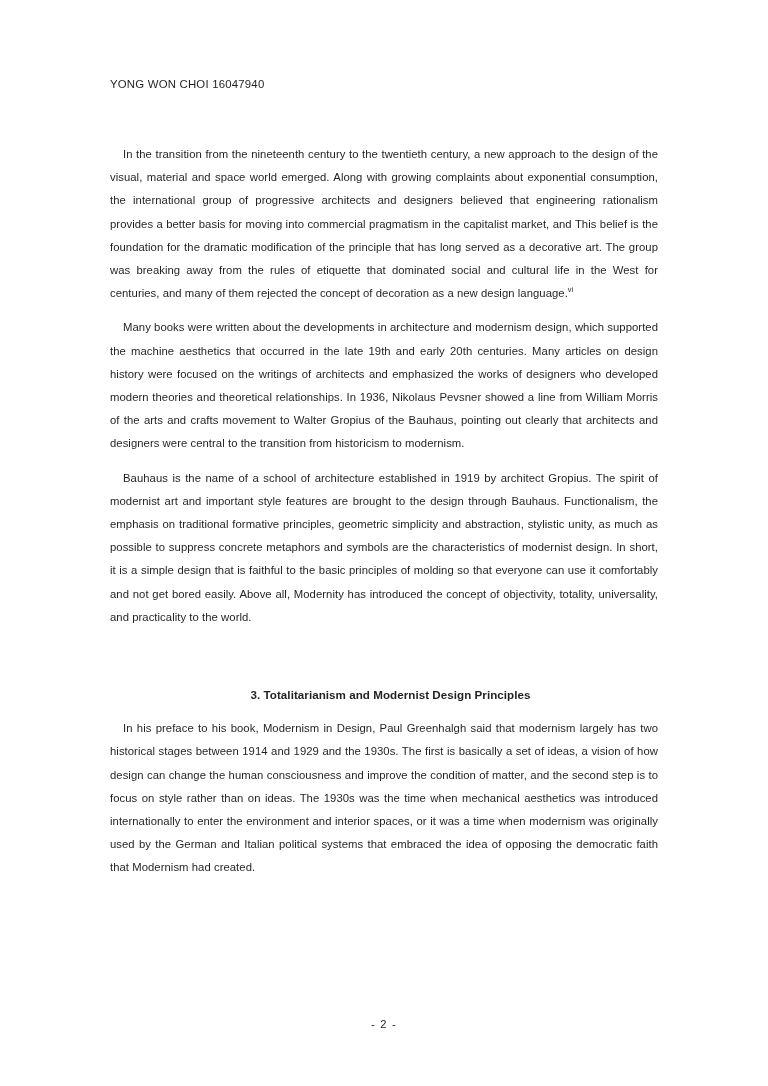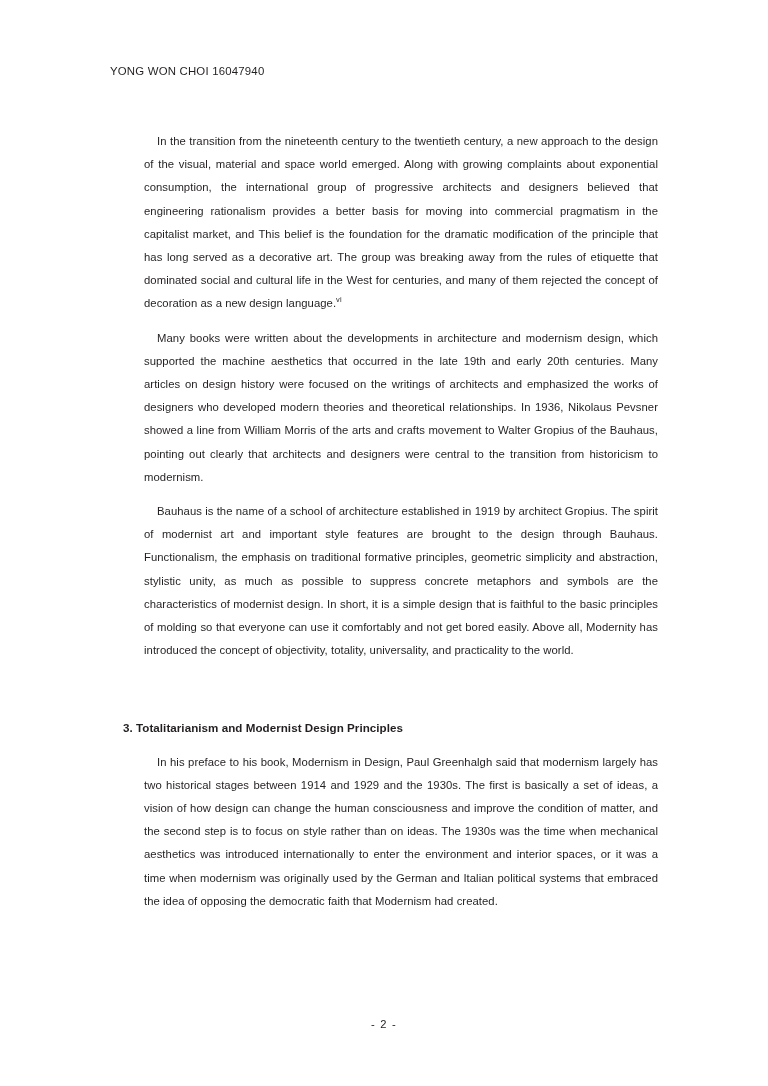--- a/index.html
+++ b/index.html
@@ -18,21 +18,21 @@
     position: relative;
     width: 768px;
     height: 1086px;
     box-sizing: border-box;
     background: #ffffff;
     overflow: hidden;
   }
   .content {
     position: absolute;
     left: 110px;
-    top: 4px;
+    top: 17px;
     width: 548px;
   }
   .running-head {
     font-size: 11.4px;
     line-height: 14px;
     letter-spacing: 0.2px;
     color: #231f20;
     padding-top: 60px;
     white-space: nowrap;
   }
@@ -46,21 +46,20 @@
     text-align: justify;
     text-justify: inter-word;
     color: #231f20;
     letter-spacing: 0.05px;
   }
   p.para.cont {
     text-indent: 0;
   }
   p.para.indent {
     text-indent: 13px;
-    margin-left: 34px;
   }
   p.para + p.para {
     margin-top: 11px;
   }
   p.para.lastline-left {
     text-align-last: left;
   }
   sup.endnote {
     font-size: 7.4px;
     vertical-align: super;
@@ -68,21 +67,21 @@
     letter-spacing: 0.2px;
   }
   h3.section-heading {
     margin: 0;
     padding-top: 54px;
     text-indent: 13px;
     font-size: 11.6px;
     line-height: 23.2px;
     font-weight: bold;
     color: #231f20;
-    text-align: left;
+    text-align: center;
     letter-spacing: 0.05px;
   }
   .post-heading {
     padding-top: 11px;
   }
   .footer {
     position: absolute;
     left: 0;
     right: 0;
     top: 1016px;

